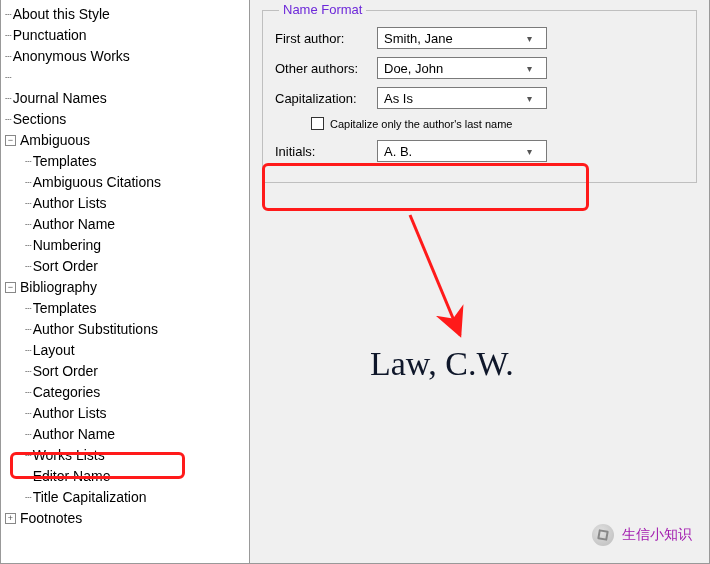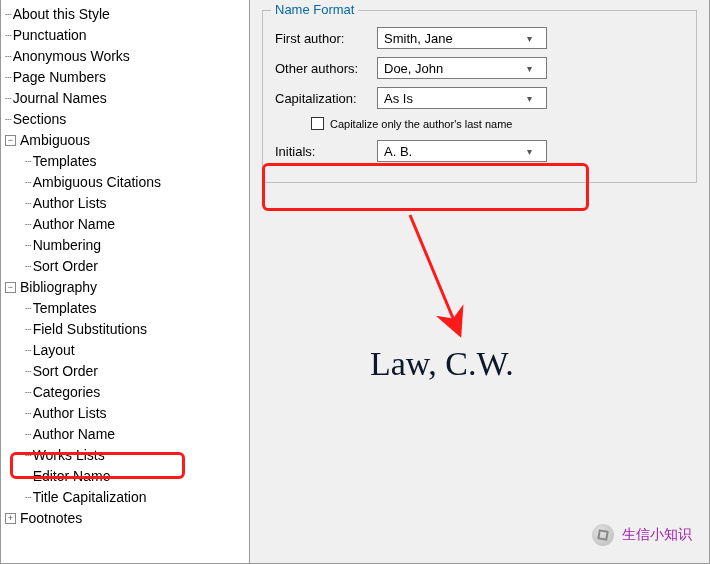--- a/index.html
+++ b/index.html
@@ -10,21 +10,21 @@
 .tree-panel { width: 250px; height: 100%; background: #fff; border: 1px solid #999; border-top: none; overflow: hidden; padding-top: 4px; padding-left: 4px; }
 .tree { font-size: 14px; line-height: 21px; color: #000; }
 .tree-item { display: flex; align-items: center; white-space: nowrap; cursor: default; user-select: none; }
 .connector { display: inline-block; color: #888; font-family: monospace; font-size: 11px; letter-spacing: -1px; margin-right: 2px; }
 .expander { display: inline-flex; align-items: center; justify-content: center; width: 11px; height: 11px; border: 1px solid #888; font-size: 9px; line-height: 9px; margin-right: 4px; color: #555; background: #fff; }
 .tree-label { }
 
 
 .right-panel { flex: 1; height: 100%; background: #f0f0f0; border: 1px solid #999; border-top: none; border-left: none; padding: 10px 12px; position: relative; }
 .fieldset { border: 1px solid #bfbfbf; padding: 16px 12px 12px; position: relative; }
-.legend { position: absolute; top: -9px; left: 8px; background: #f0f0f0; padding: 0 4px; font-size: 13px; color: #0369a1; }
+.legend { position: absolute; top: -9px; left: 16px; background: #f0f0f0; padding: 0 4px; font-size: 13px; color: #6d28d9; }
 .form-row { display: flex; align-items: center; margin-bottom: 8px; font-size: 13px; }
 .form-label { width: 102px; color: #000; }
 .select { width: 170px; height: 22px; border: 1px solid #7a7a7a; background: #fff; display: flex; align-items: center; justify-content: space-between; padding: 0 14px 0 6px; font-size: 13px; }
 .chevron { font-size: 10px; color: #555; }
 .checkbox-row { display: flex; align-items: center; margin: 4px 0 10px 36px; font-size: 11px; }
 .checkbox { width: 13px; height: 13px; border: 1px solid #333; background: #fff; margin-right: 6px; }
 
 
 .hl-box { position: absolute; border: 3px solid #ff1a1a; border-radius: 6px; pointer-events: none; }
 .hl-sidebar { left: 10px; top: 452px; width: 175px; height: 27px; }
@@ -51,21 +51,20 @@
       <div class="tree-item">
           <span class="connector">┄</span>
           <span class="tree-label">Punctuation</span>
         </div>
       <div class="tree-item">
           <span class="connector">┄</span>
           <span class="tree-label">Anonymous Works</span>
         </div>
       <div class="tree-item">
           <span class="connector">┄</span>
-          <span class="tree-label">Page Numbers</span>
         </div>
       <div class="tree-item">
           <span class="connector">┄</span>
           <span class="tree-label">Journal Names</span>
         </div>
       <div class="tree-item">
           <span class="connector">┄</span>
           <span class="tree-label">Sections</span>
         </div>
 
@@ -101,21 +100,21 @@
       <div class="tree-item">
           <span class="expander">−</span>
           <span class="tree-label">Bibliography</span>
         </div>
       <div class="tree-item" style="padding-left:20px">
           <span class="connector">┄</span>
           <span class="tree-label">Templates</span>
         </div>
       <div class="tree-item" style="padding-left:20px">
           <span class="connector">┄</span>
-          <span class="tree-label">Field Substitutions</span>
+          <span class="tree-label">Author Substitutions</span>
         </div>
       <div class="tree-item" style="padding-left:20px">
           <span class="connector">┄</span>
           <span class="tree-label">Layout</span>
         </div>
       <div class="tree-item" style="padding-left:20px">
           <span class="connector">┄</span>
           <span class="tree-label">Sort Order</span>
         </div>
       <div class="tree-item" style="padding-left:20px">

